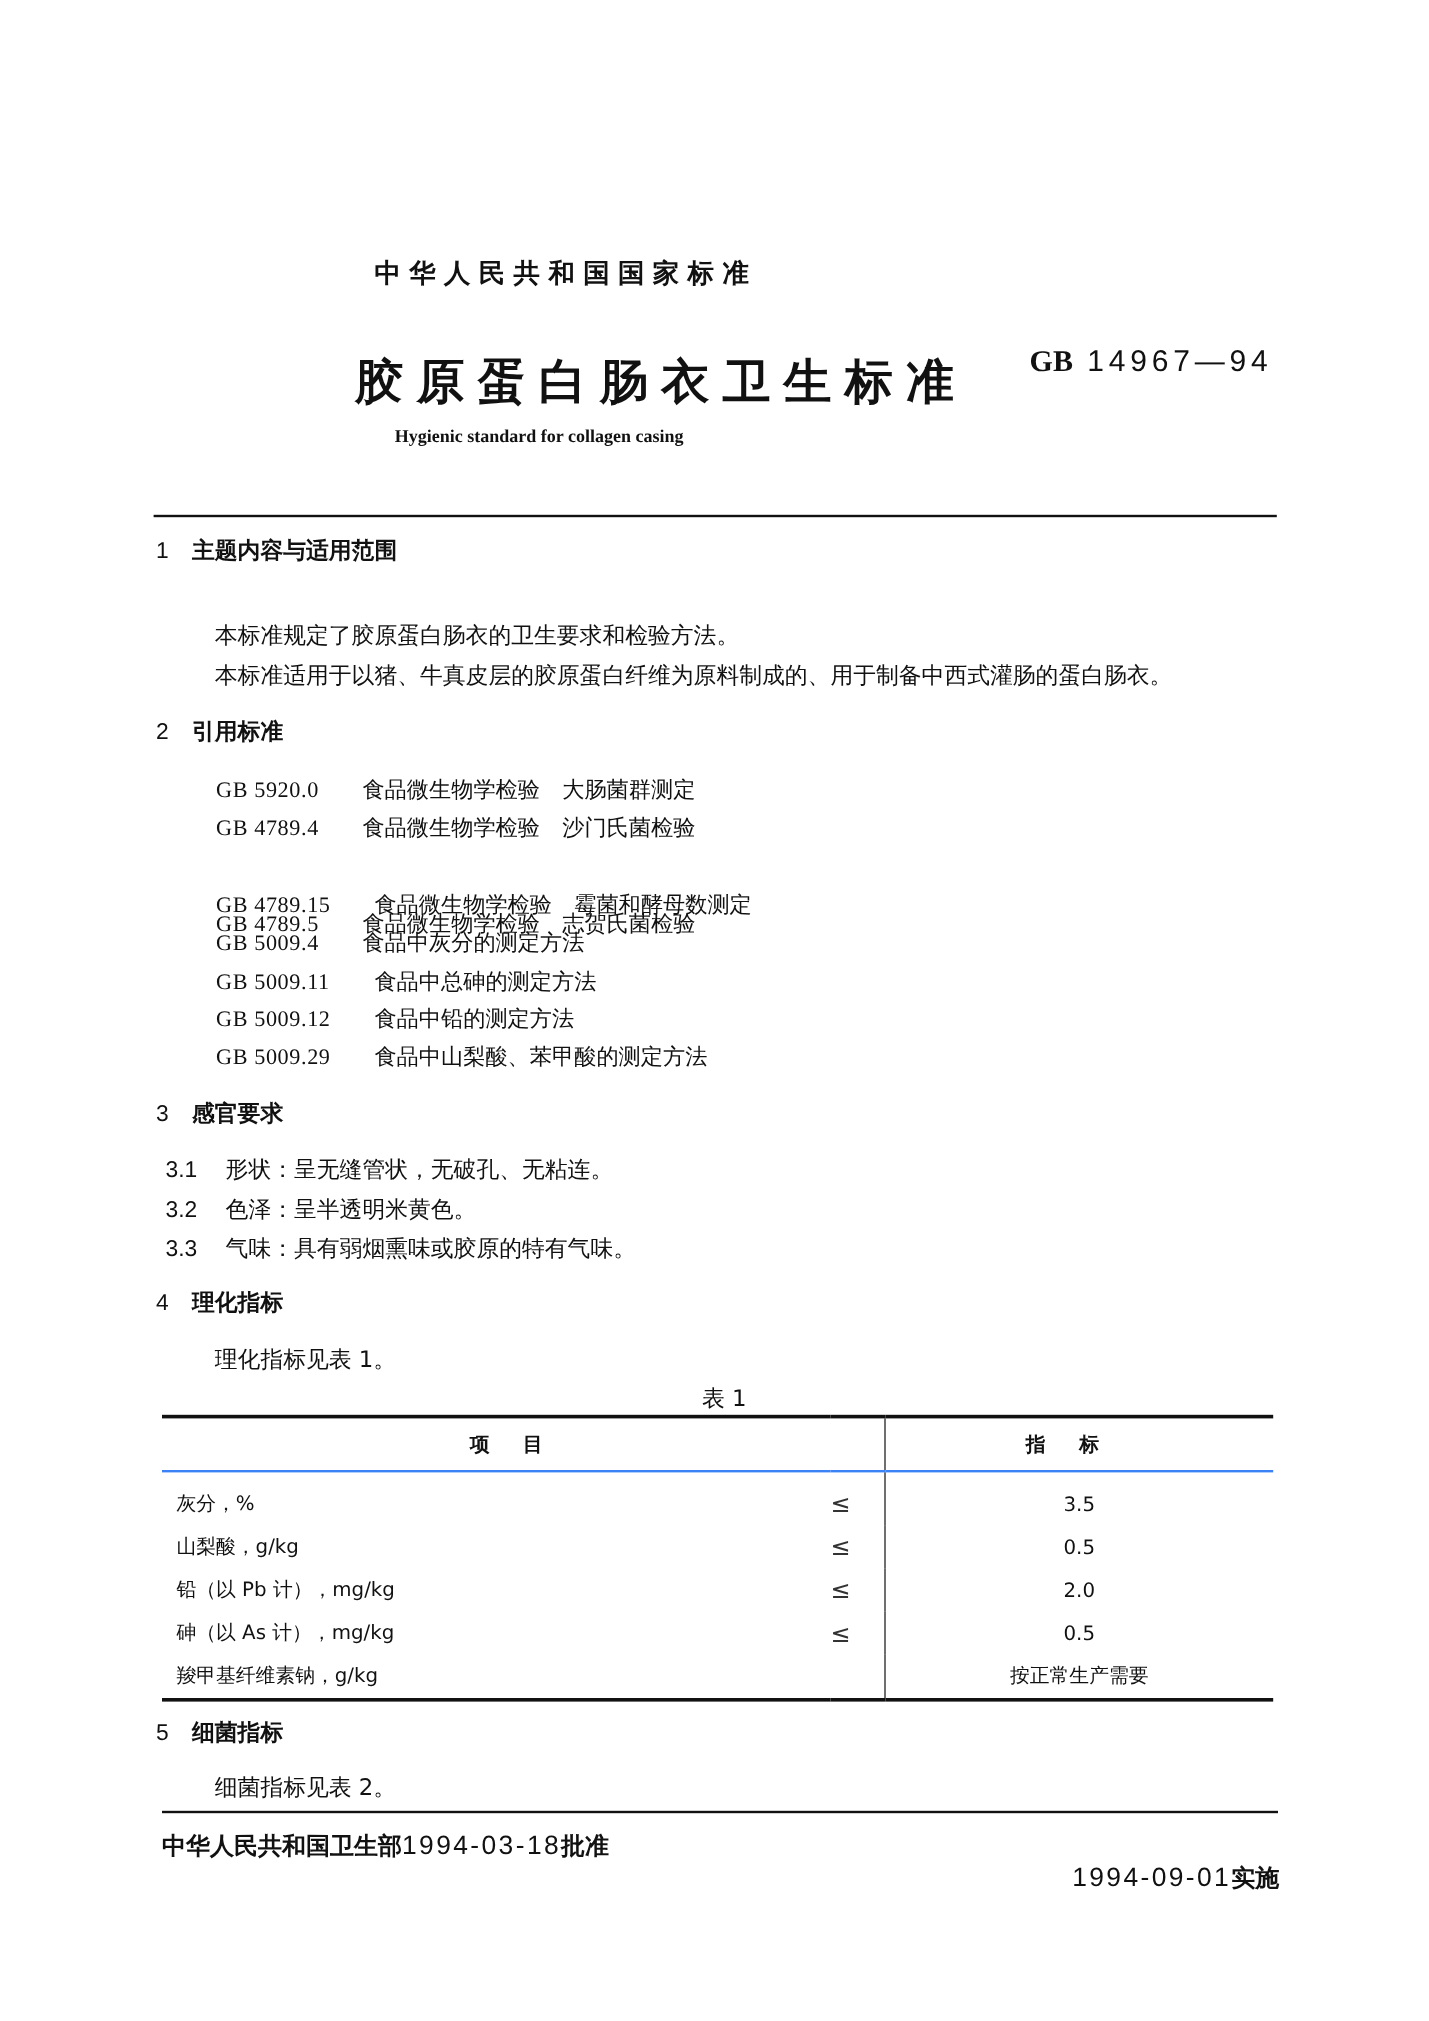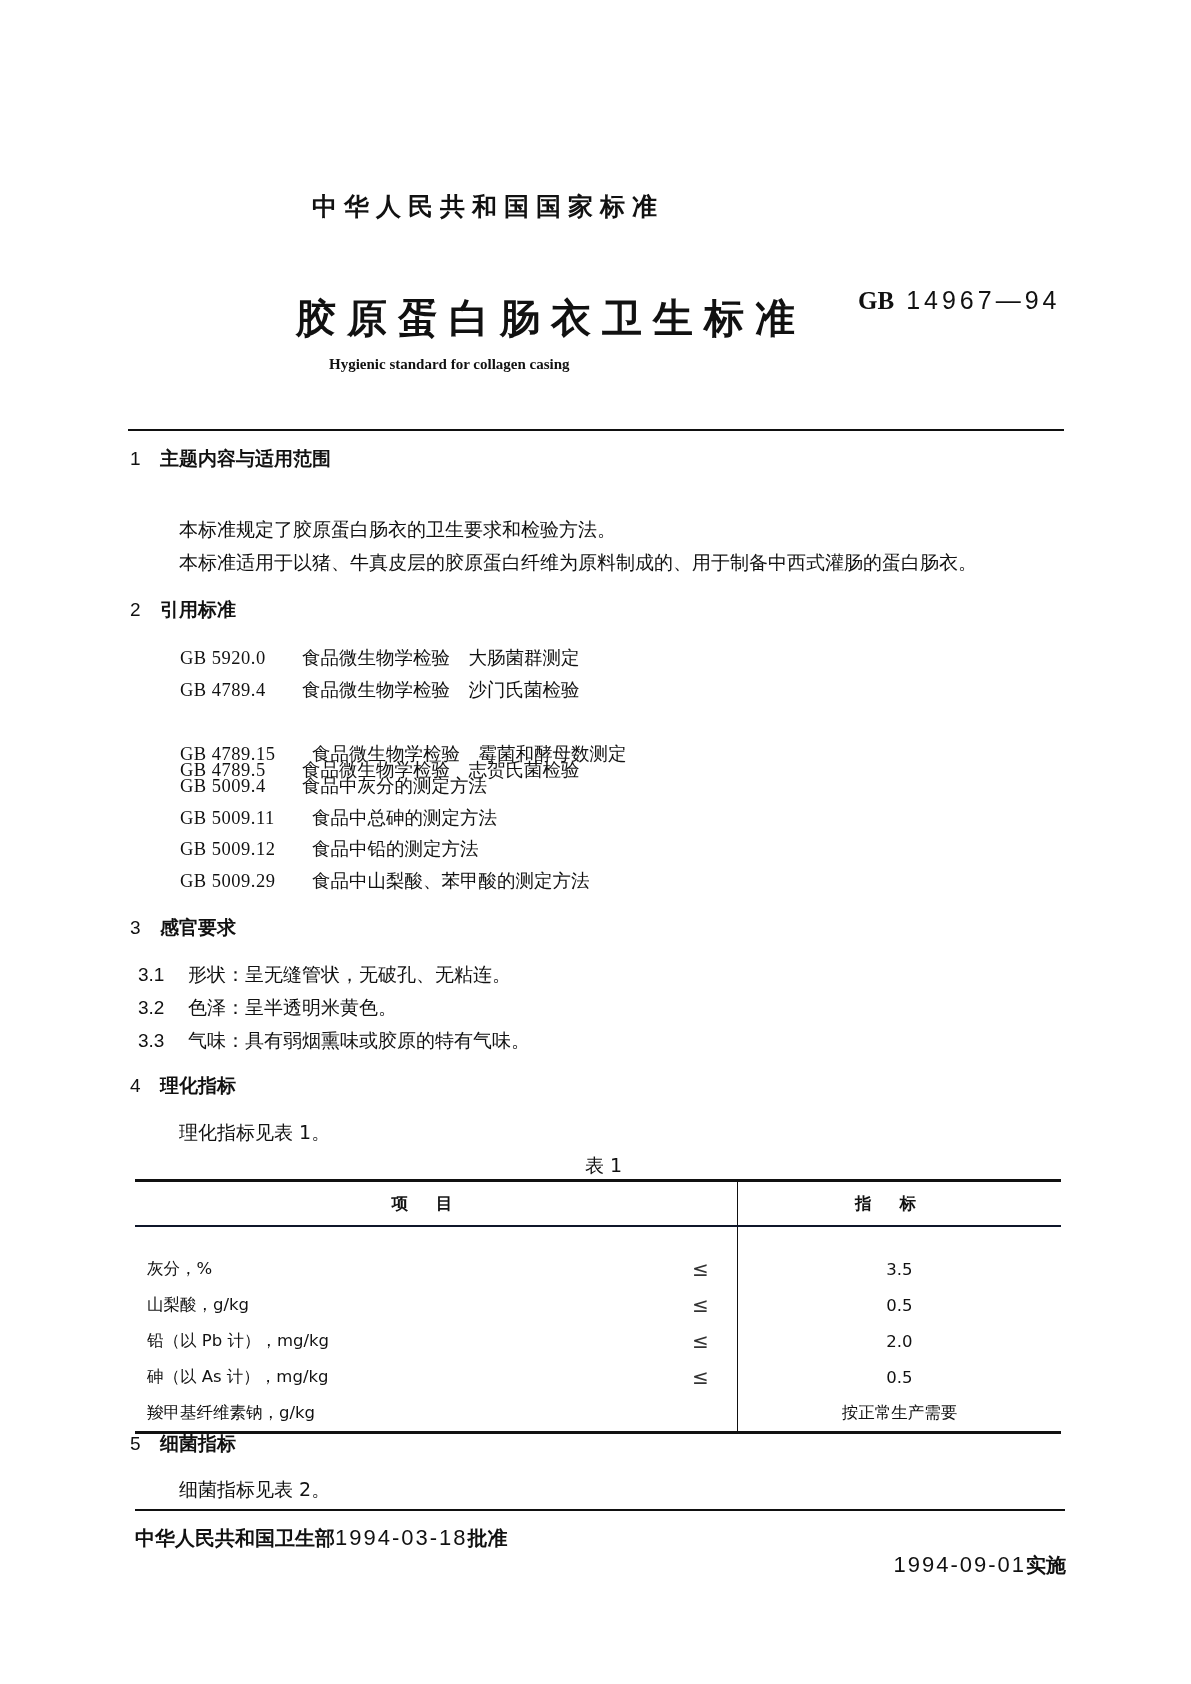--- a/index.html
+++ b/index.html
@@ -9,22 +9,22 @@
       color: #111111;
       position: relative;
       overflow: hidden;
       font-family: "DejaVu Serif", "Liberation Serif", serif;
     }
     .abs { position: absolute; white-space: nowrap; }
     .sans { font-family: "DejaVu Sans", "Liberation Sans", sans-serif; }
     .heiti { font-family: "DejaVu Sans", "Liberation Sans", sans-serif; font-weight: bold; }
 
     #national-standard {
-      left: 312px; top: 190px;
-      font-size: 25px; letter-spacing: 7px; font-weight: bold;
+      left: 312px; top: 213px;
+      font-size: 22px; letter-spacing: 7px; font-weight: bold;
     }
     #doc-title {
       left: 296px; top: 291px;
       font-size: 40px; letter-spacing: 11px; font-weight: bold;
     }
     #gb-code { left: 858px; top: 286px; font-size: 25px; }
     #gb-code .gb { font-weight: bold; font-family: "Liberation Serif", serif; margin-right: 12px; }
     #gb-code .num { font-family: "Liberation Sans", sans-serif; letter-spacing: 4px; }
     #en-title {
       left: 329px; top: 356px;
@@ -42,29 +42,29 @@
     .sub .no { display: inline-block; width: 50px; font-family: "Liberation Sans", sans-serif; }
 
     #table1 {
       position: absolute; left: 135px; top: 1179px; width: 926px;
       border-collapse: collapse;
       font-size: 16.5px;
     }
     #table1 th, #table1 td { padding: 0; height: 36px; }
     #table1 thead th {
       height: 43px; font-weight: bold;
-      border-top: 3px solid #111; border-bottom: 2px solid #0f172a;
+      border-top: 3px solid #111; border-bottom: 2px solid #3b82f6;
       letter-spacing: 28px;
     }
     #table1 tbody tr:last-child td { border-bottom: 3px solid #111; }
     #table1 .col-item { width: 545px; text-align: left; padding-left: 12px; }
     #table1 .col-op { width: 0; text-align: right; padding-right: 28px; font-size: 20px; color: #333; }
     #table1 .col-val { text-align: center; border-left: 1.5px solid #111; }
     #table1 thead th.col-item { text-align: center; padding-left: 0; }
-    #table1 tbody tr:first-child td { padding-top: 24px; }
+    #table1 tbody tr:first-child td { padding-top: 8px; }
 
     #footer-left { left: 135px; top: 1525px; font-size: 20px; font-weight: bold; }
     #footer-right { right: 125px; top: 1525px; font-size: 20px; font-weight: bold; margin-top: 27px; }
     .footer-num { font-family: "Liberation Sans", sans-serif; font-weight: normal; letter-spacing: 2px; font-size: 22px; }
   </style>
 </head>
 <body>
 
 <div class="abs heiti" id="national-standard">中华人民共和国国家标准</div>
 <div class="abs heiti" id="doc-title">胶原蛋白肠衣卫生标准</div>

